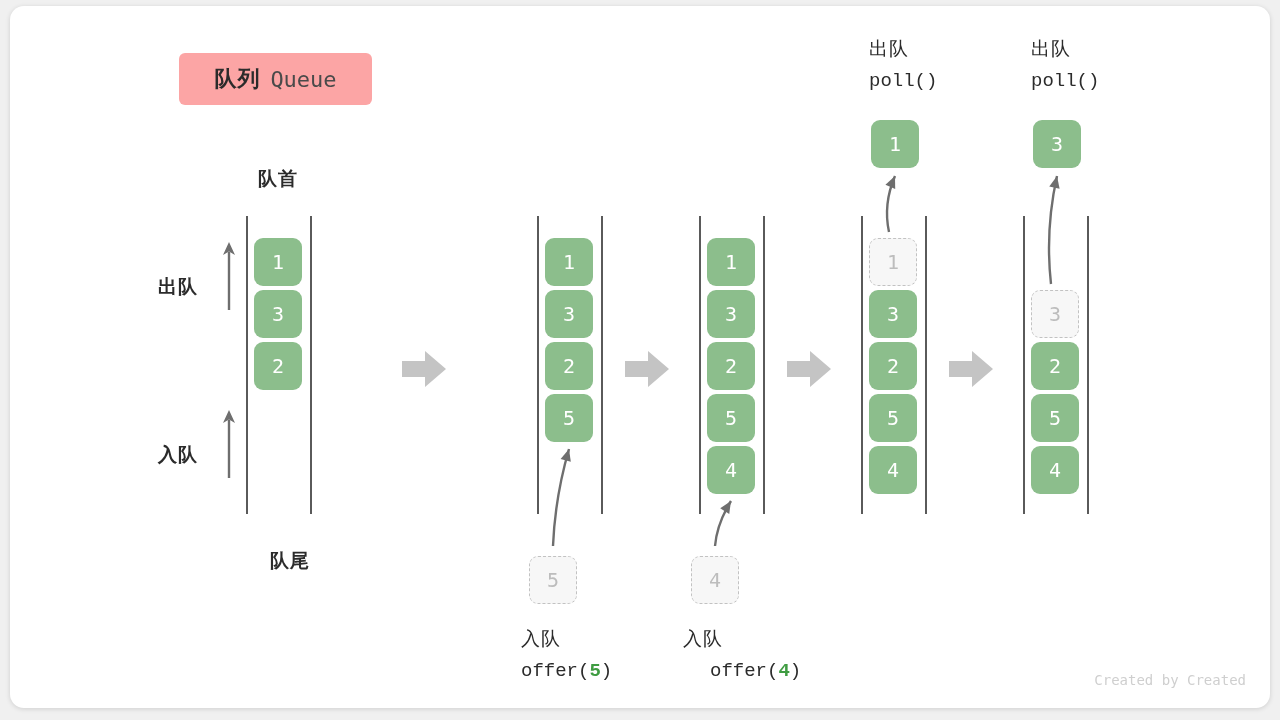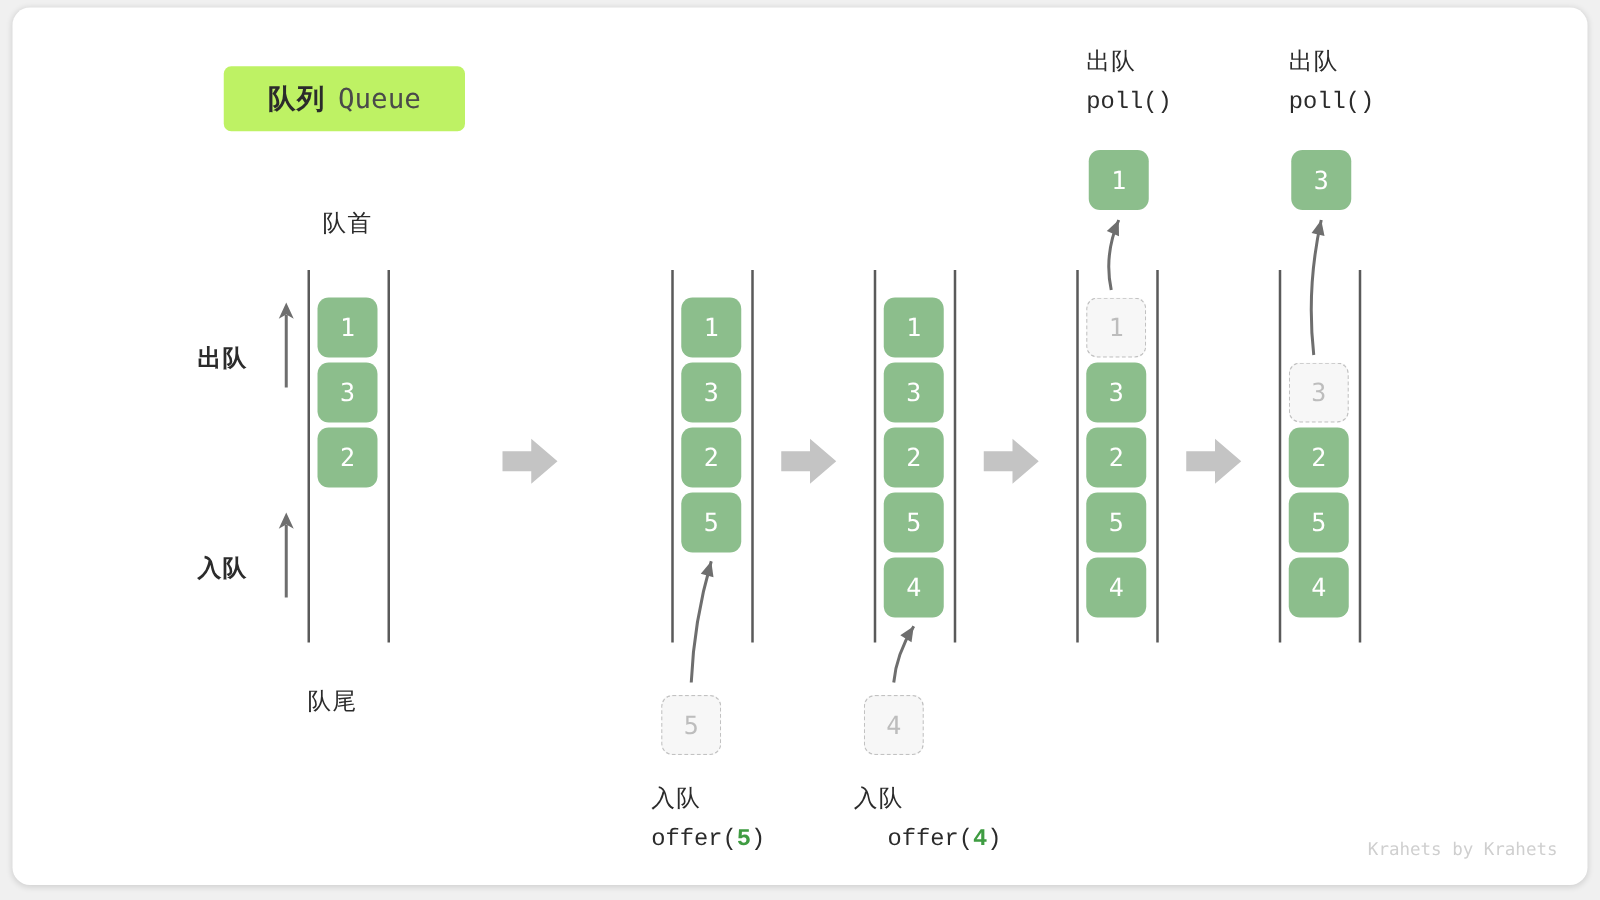--- a/index.html
+++ b/index.html
@@ -12,30 +12,30 @@
     position:absolute;left:10px;top:6px;width:1260px;height:702px;
     background:#ffffff;border-radius:14px;
     box-shadow:0 1px 5px rgba(0,0,0,.14);
     overflow:hidden;
   }
   .abs{position:absolute;}
 
   
   #title-chip{
     left:169px;top:47px;width:193px;height:52px;
-    background:#bef264;border-radius:6px;
+    background:#fca5a5;border-radius:6px;
     display:flex;align-items:center;justify-content:center;
     box-sizing:border-box;
   }
   #title-chip .cn{font-size:22px;font-weight:bold;color:#2b2b2b;letter-spacing:1px;}
   #title-chip .en{font-family:"DejaVu Sans Mono","Liberation Mono",monospace;
     font-size:22px;color:#4a4a4a;margin-left:10px;}
 
   
-  .hdr-cn{font-size:19px;font-weight:normal;color:#2b2b2b;letter-spacing:1px;white-space:nowrap;}
+  .hdr-cn{font-size:19px;font-weight:bold;color:#2b2b2b;letter-spacing:1px;white-space:nowrap;}
   .side-cn{font-size:19px;font-weight:bold;color:#2b2b2b;letter-spacing:1px;white-space:nowrap;}
   .op-cn{font-size:19px;color:#2b2b2b;letter-spacing:1px;white-space:nowrap;}
   .op-code{font-family:Liberation Mono, monospace;
     font-size:19px;color:#2b2b2b;white-space:nowrap;}
   .op-code .num{color:#3f9c42;font-weight:bold;}
 
   
   .rail{width:1.6px;background:#5a5a5a;}
 
   
@@ -63,21 +63,21 @@
 <body>
 
 <div id="card">
 
   <div class="abs" id="title-chip">
     <span class="cn">队列</span>
     <span class="en">Queue</span>
   </div>
 
   <div class="abs hdr-cn" style="left:236px;top:160px;width:64px;text-align:center;">队首</div>
-  <div class="abs hdr-cn" style="left:236px;top:542px;width:64px;text-align:left;">队尾</div>
+  <div class="abs hdr-cn" style="left:236px;top:542px;width:64px;text-align:right;">队尾</div>
 
   <div class="abs side-cn" style="left:148px;top:268px;">出队</div>
   <div class="abs side-cn" style="left:148px;top:436px;">入队</div>
 
   <svg class="abs" style="left:208px;top:234px;" width="22" height="72">
     <line x1="11" y1="70" x2="11" y2="12" stroke="#6e6e6e" stroke-width="2.4"></line>
     <path d="M11 2 L17 15 L11 11.5 L5 15 Z" fill="#6e6e6e"></path>
   </svg>
   <svg class="abs" style="left:208px;top:402px;" width="22" height="72">
     <line x1="11" y1="70" x2="11" y2="12" stroke="#6e6e6e" stroke-width="2.4"></line>
@@ -154,14 +154,14 @@
         <polygon points="0,11 23,11 23,1 44,19 23,37 23,27 0,27" fill="#c4c4c4"></polygon>
       </svg>
       <svg class="abs" width="46" height="38" style="left: 777px; top: 344px;">
         <polygon points="0,11 23,11 23,1 44,19 23,37 23,27 0,27" fill="#c4c4c4"></polygon>
       </svg>
       <svg class="abs" width="46" height="38" style="left: 939px; top: 344px;">
         <polygon points="0,11 23,11 23,1 44,19 23,37 23,27 0,27" fill="#c4c4c4"></polygon>
       </svg>
     </div>
 
-  <div class="abs" id="watermark">Krahets by Krahets</div>
+  <div class="abs" id="watermark">Created by Created</div>
 </div>
 
 </body></html>

